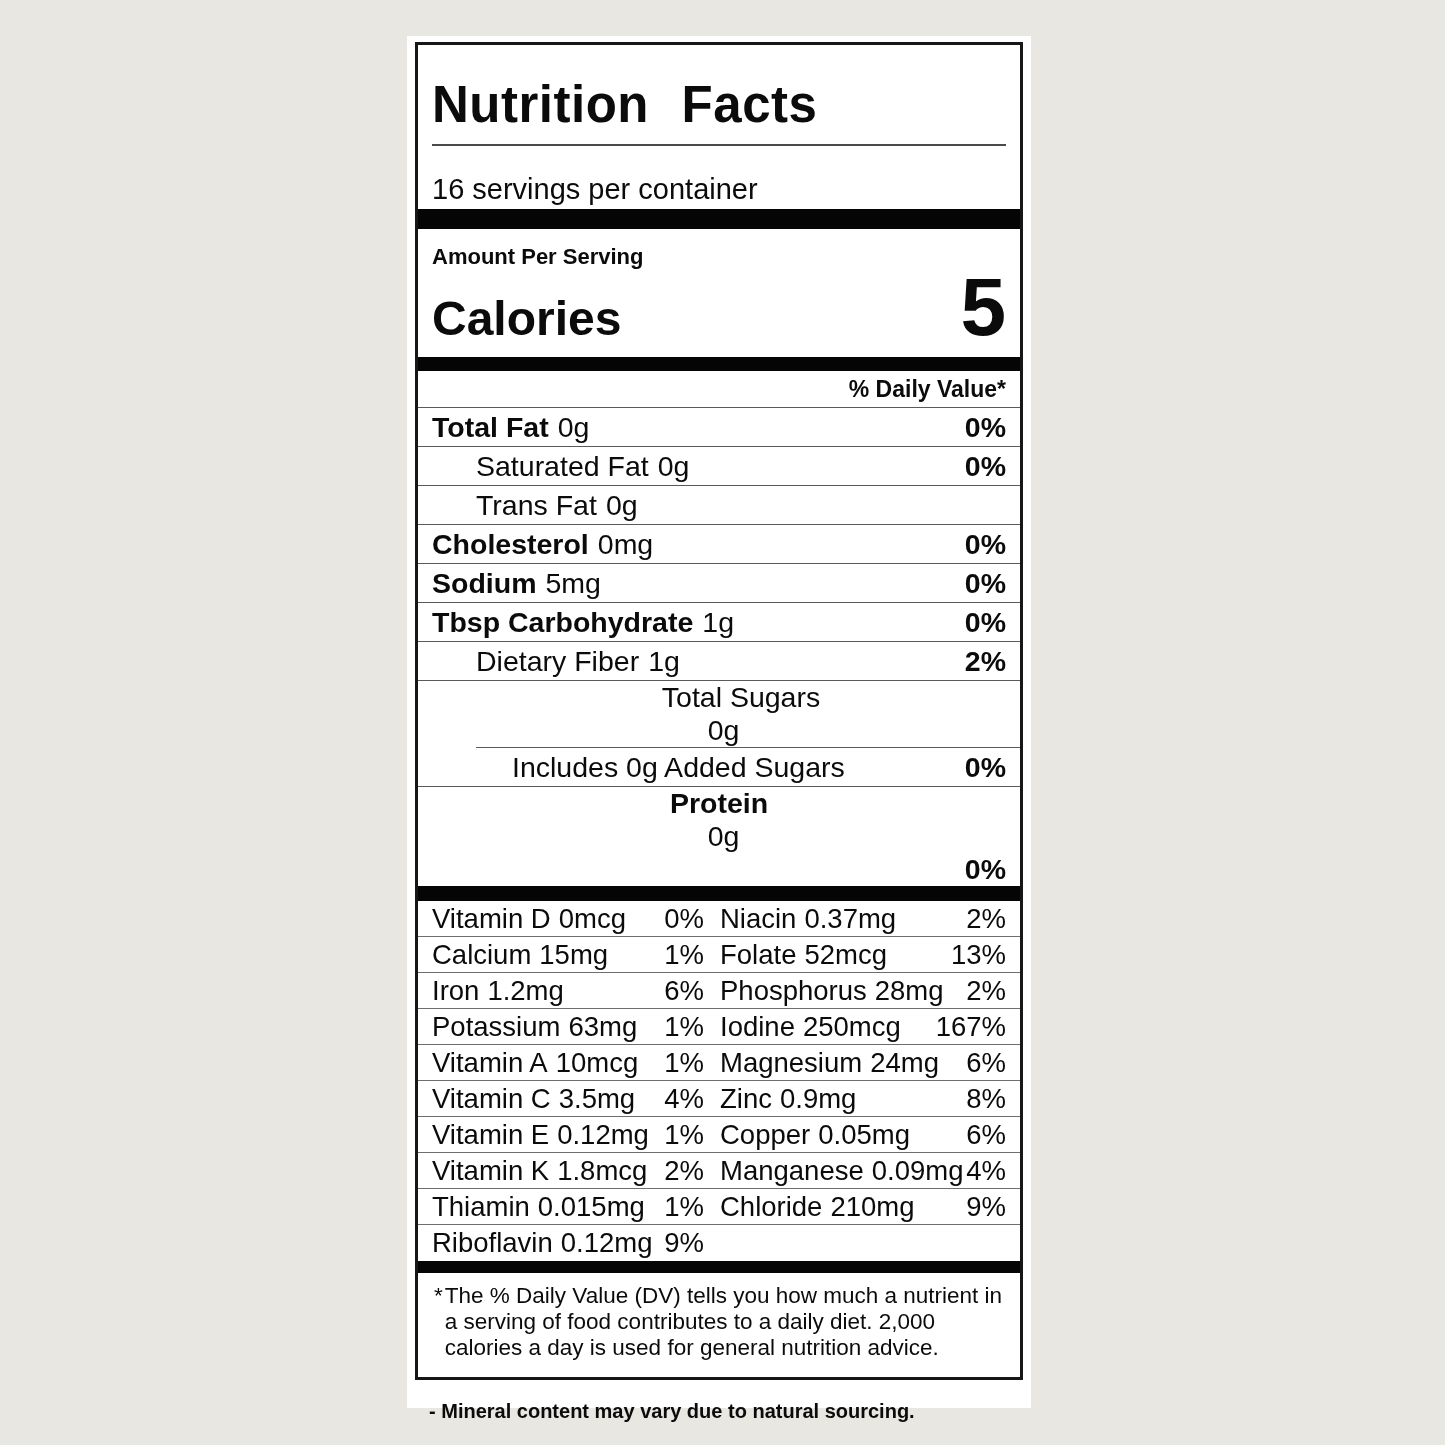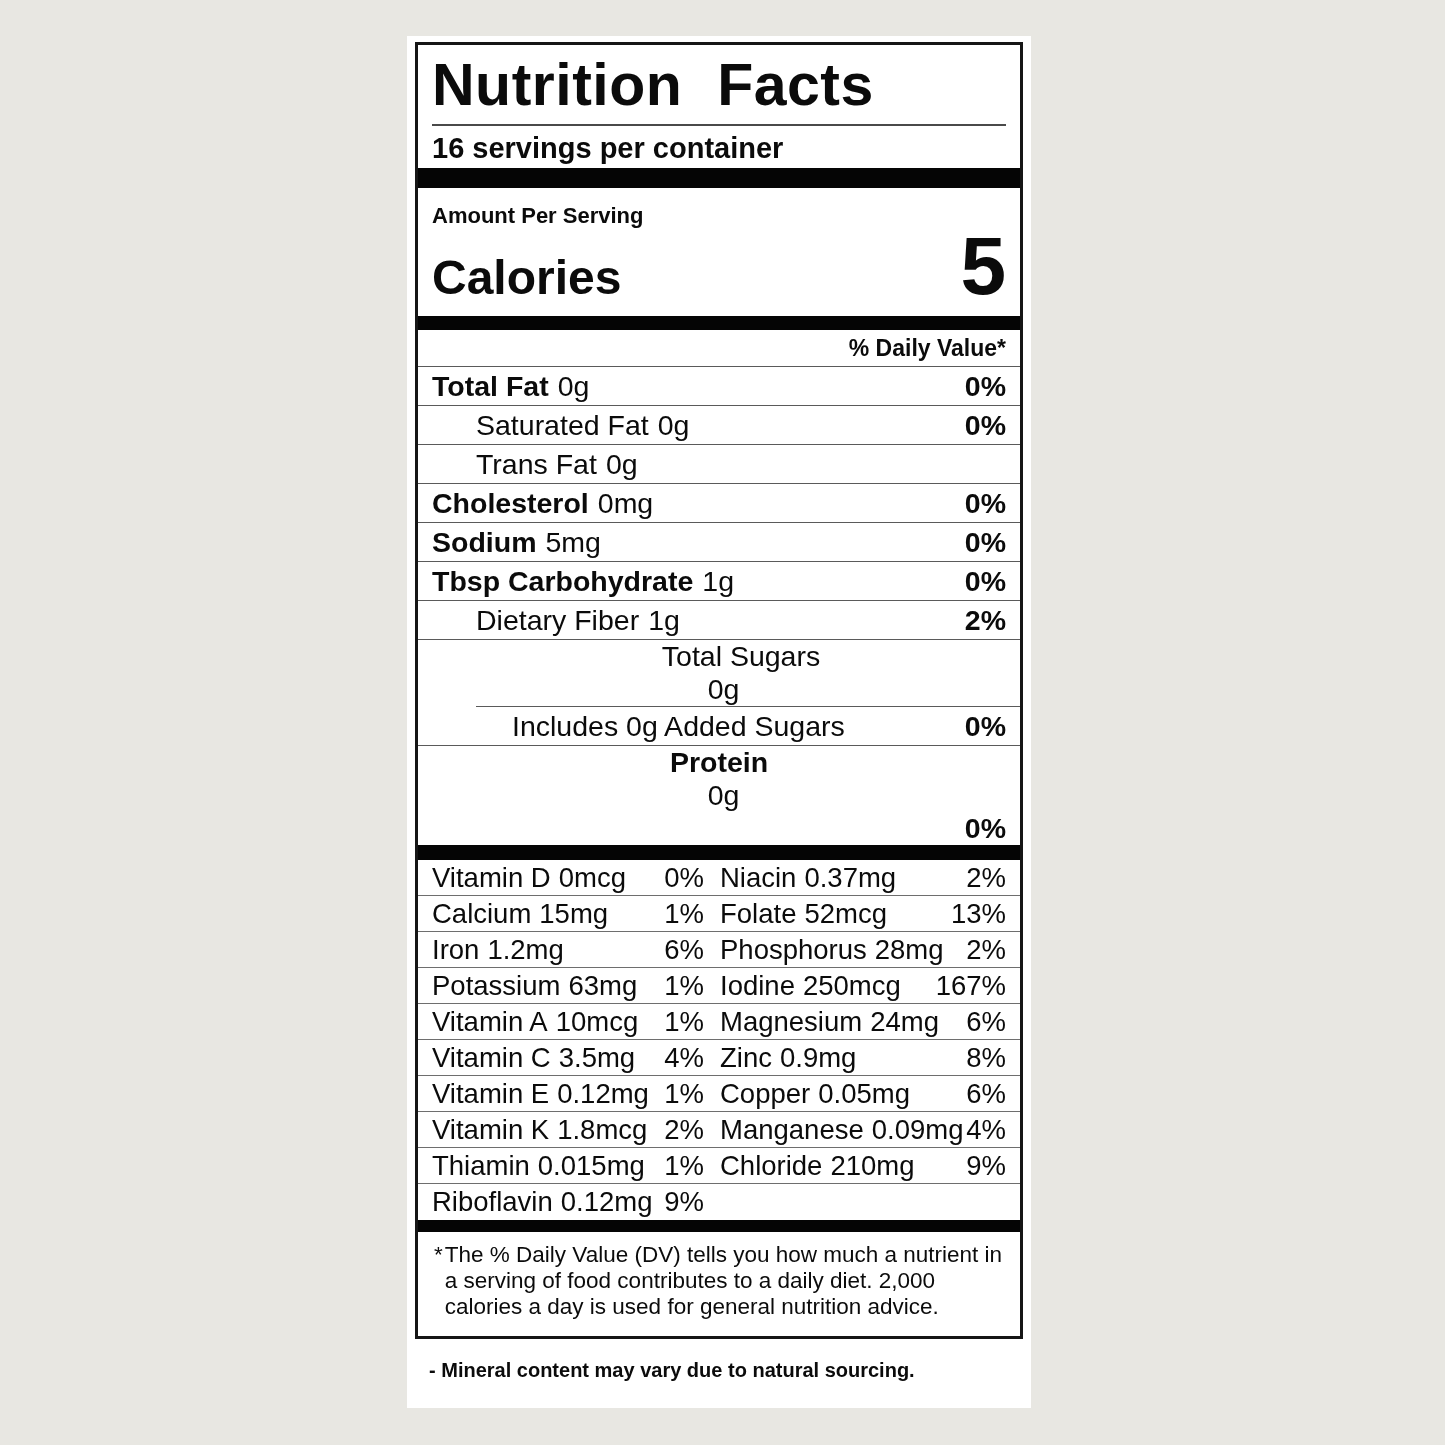--- a/index.html
+++ b/index.html
@@ -16,28 +16,28 @@
     background:#ffffff;
   }
   .box {
     margin:6px 8px 0 8px;
     border:3px solid #161616;
     background:#fff;
   }
   .px { padding-left:14px; padding-right:14px; }
 
   .nf-title {
-    font-size:59px; font-weight:800; letter-spacing:0.5px;
+    font-size:51px; font-weight:800; letter-spacing:0.5px;
     word-spacing:18px; line-height:64px;
-    padding:8px 14px 2px 14px;
+    padding:28px 14px 2px 14px;
     white-space:nowrap;
   }
   .title-rule { border-top:2px solid #4a4a4a; margin:5px 14px 0 14px; }
 
-  .servings { font-size:29px; line-height:40px; padding-top:2px;font-weight:bold; }
+  .servings { font-size:29px; line-height:40px; padding-top:23px; }
   .serving-size-row {
     display:flex; justify-content:space-between; align-items:baseline;
     font-size:31px; font-weight:bold; line-height:42px; padding-bottom:5px;
   }
   .bar { background:#050505; }
   .bar-thick { height:20px; }
   .bar-med   { height:14px; margin-top:5px; }
   .bar-mid   { height:15px; }
   .bar-thin  { height:12px; }
 

